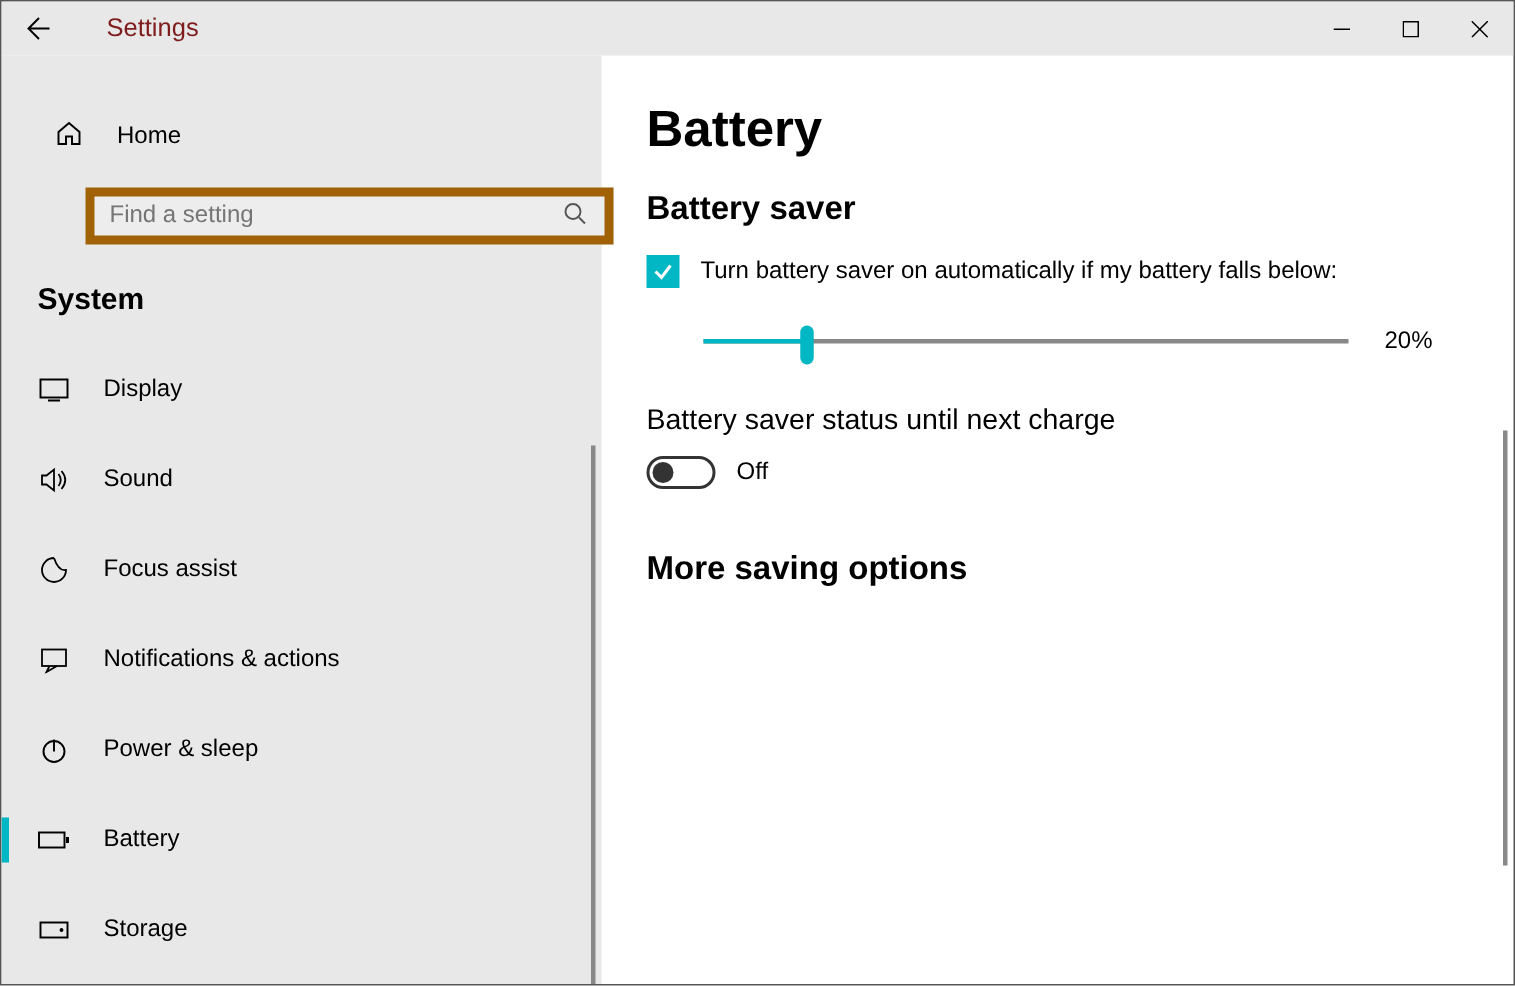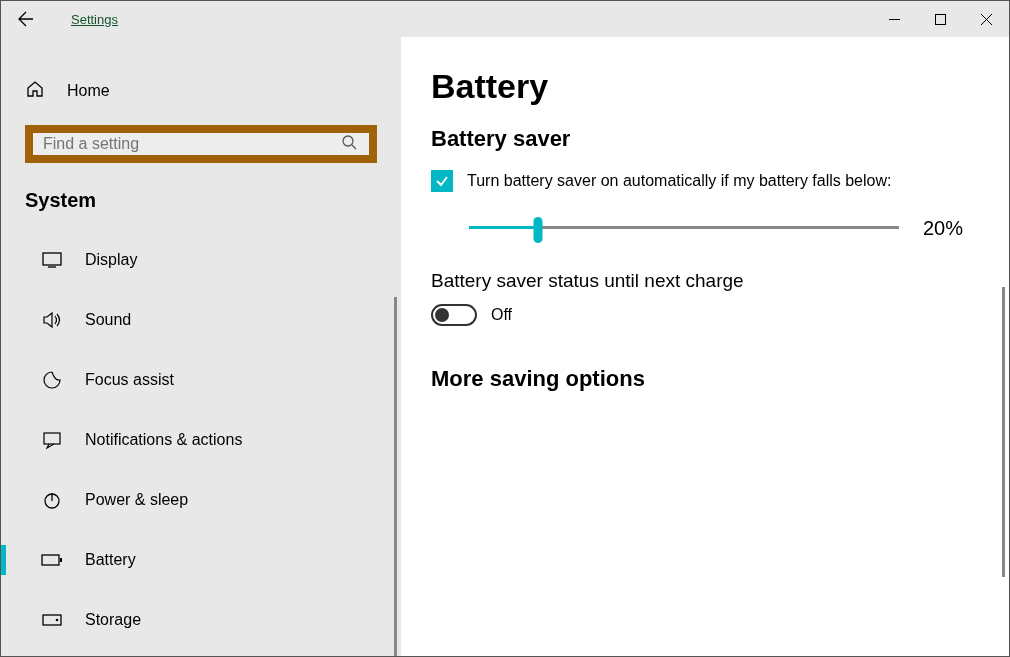--- a/index.html
+++ b/index.html
@@ -1,50 +1,50 @@
 <!DOCTYPE html>
 <html><head>
 <meta charset="utf-8">
 <style>
 * { box-sizing: border-box; margin: 0; padding: 0; font-family: "Segoe UI", -apple-system, sans-serif; }
 body { width: 1010px; height: 657px; overflow: hidden; background: #fff; border: 1px solid #555; }
 .titlebar { height: 36px; display: flex; align-items: center; background: #e8e8e8; }
 .titlebar .back { width: 50px; height: 36px; display:flex; align-items:center; justify-content:center; cursor:pointer; }
-.titlebar .title { font-size: 13px; color: #14532d; flex:0 0 auto; margin-left: 20px; text-decoration: underline; }
+.titlebar .title { font-size: 17px; color: #7f1d1d; flex:0 0 auto; margin-left: 20px; }
 .titlebar .spacer { flex: 1; }
 .winbtn { width: 46px; height: 36px; display:flex; align-items:center; justify-content:center; cursor:pointer; font-family: "Segoe MDL2 Assets", sans-serif; font-size:11px; }
 .content { display:flex; height: calc(100% - 36px); }
 .sidebar { width: 400px; background: #e8e8e8; padding-top: 30px; display:flex; flex-direction:column; position:relative; }
-.home-row { display:flex; align-items:center; height:48px; padding-left:24px; cursor:pointer; gap:22px; }
+.home-row { display:flex; align-items:center; height:48px; padding-left:24px; cursor:pointer; gap:22px;margin-left:11px; }
 .home-row .label { font-size: 16px; color:#000; }
 .search-wrap { margin: 10px 24px 18px 24px; }
-.search { width: 100%; height: 38px; border: 8px solid #a16207; background:#ededed; display:flex; align-items:center; padding:0 10px; }
+.search { width: 100%; height: 38px; border: 6px solid #a16207; background:#ededed; display:flex; align-items:center; padding:0 10px;margin-left:32px; }
 .search input { flex:1; border:none; background:transparent; outline:none; font-size:16px; color:#666; }
 .search .sicon { width:18px; }
 .group-header { font-size:20px; font-weight:600; padding: 8px 24px 18px 24px; }
 .nav-items { display:flex; flex-direction:column; }
-.nav-item { display:flex; align-items:center; height:60px; padding-left:40px; gap:22px; cursor:pointer; position:relative; }
+.nav-item { display:flex; align-items:center; height:60px; padding-left:24px; gap:22px; cursor:pointer; position:relative; }
 .nav-item.active::before { content:""; position:absolute; left:0; top:15px; bottom:15px; width:5px; background:#00b7c3; }
 .nav-item .nicon { width:22px; display:flex; justify-content:center; color:#000; }
 .nav-item .nlabel { font-size:16px; color:#000; }
 .sidebar-scroll-indicator { position:absolute; right:4px; top:260px; width:3px; height:380px; background:#888; }
 .main { flex:1; padding: 30px 30px 0 30px; overflow:hidden; position:relative; }
 .page-title { font-size: 34px; font-weight:600; margin-bottom: 20px; }
 .section-title { font-size: 22px; font-weight:600; margin-bottom: 18px; }
 .desc { font-size: 16px; color:#222; line-height:1.5; margin-bottom: 30px; max-width:520px; }
 .check-row { display:flex; align-items:center; gap:14px; margin-bottom: 24px; }
 .checkbox { width:22px; height:22px; background:#00b7c3; display:flex; align-items:center; justify-content:center; cursor:pointer; flex-shrink:0; }
 .checkbox svg { width:16px; height:16px; }
 .check-label { font-size:16px; }
 .slider-row { display:flex; align-items:center; gap:24px; margin: 0 0 30px 38px; }
 .slider { position:relative; flex:1; max-width:430px; height:24px; cursor:pointer; }
 .slider .track-bg { position:absolute; left:0; right:0; top:10px; height:3px; background:#888; }
 .slider .track-fill { position:absolute; left:0; top:10px; height:3px; background:#00b7c3; }
 .slider .thumb { position:absolute; top:1px; width:9px; height:26px; background:#00b7c3; border-radius:5px; transform:translateX(-50%); }
-.slider-value { font-size:20px; font-weight:400; }
+.slider-value { font-size:16px; font-weight:400; }
 .sub-label { font-size:19px; margin-bottom:12px; }
 .toggle-row { display:flex; align-items:center; gap:14px; margin-bottom:40px; }
 .toggle { width:46px; height:22px; border:2px solid #333; border-radius:13px; position:relative; cursor:pointer; }
 .toggle .knob { position:absolute; left:2px; top:2px; width:14px; height:14px; background:#333; border-radius:50%; }
 .toggle-label { font-size:16px; }
 .section-title2 { font-size:22px; font-weight:600; margin-top:36px; }
 .main-scroll-indicator { position:absolute; right:4px; top:250px; width:3px; height:290px; background:#888; }
 </style>
 </head>
 <body>

